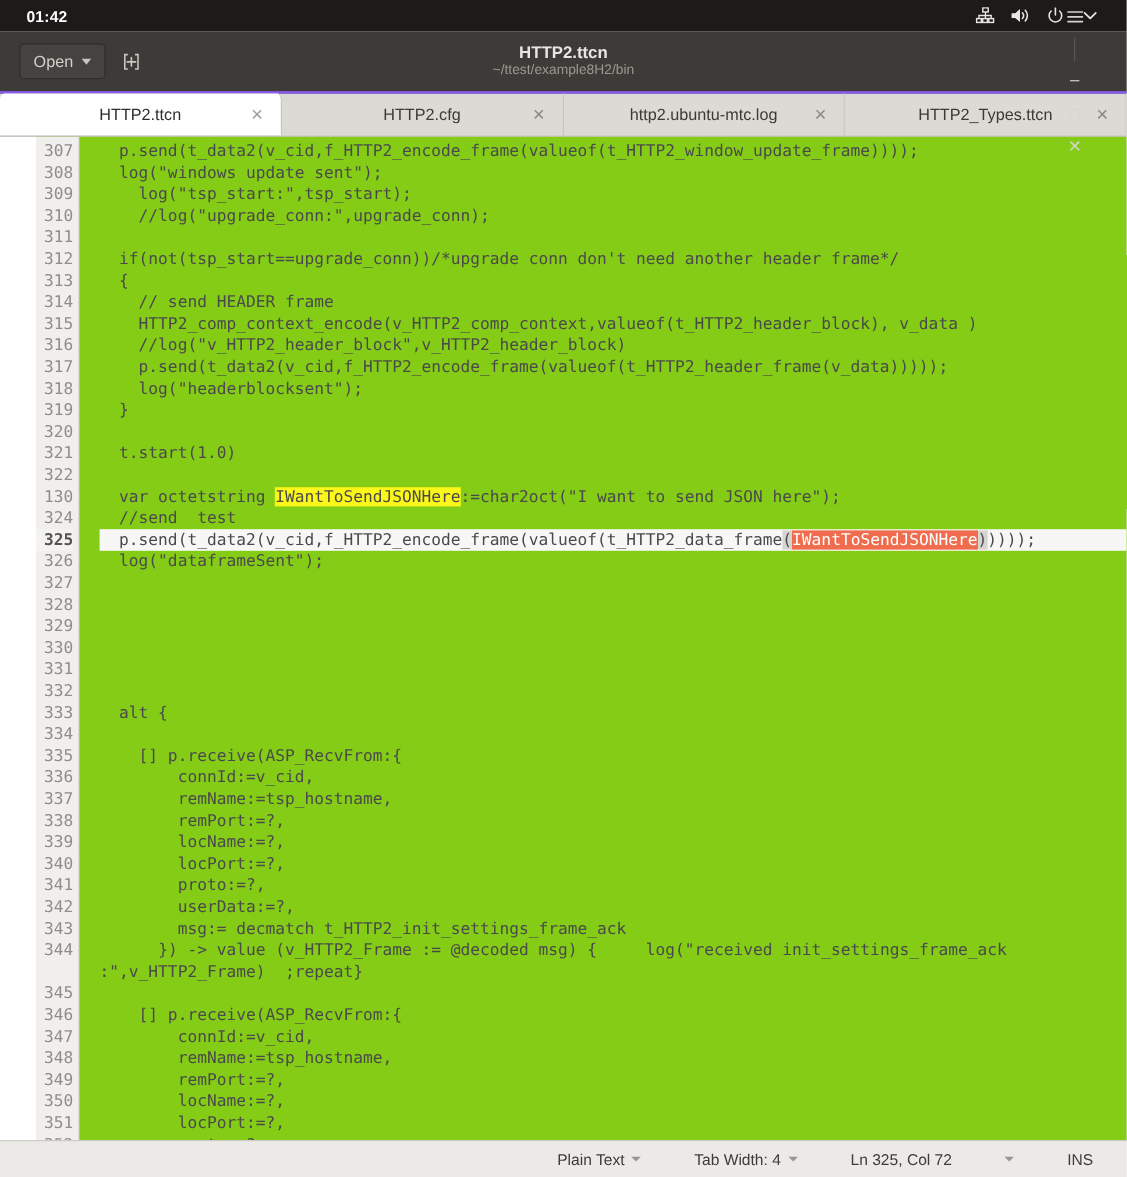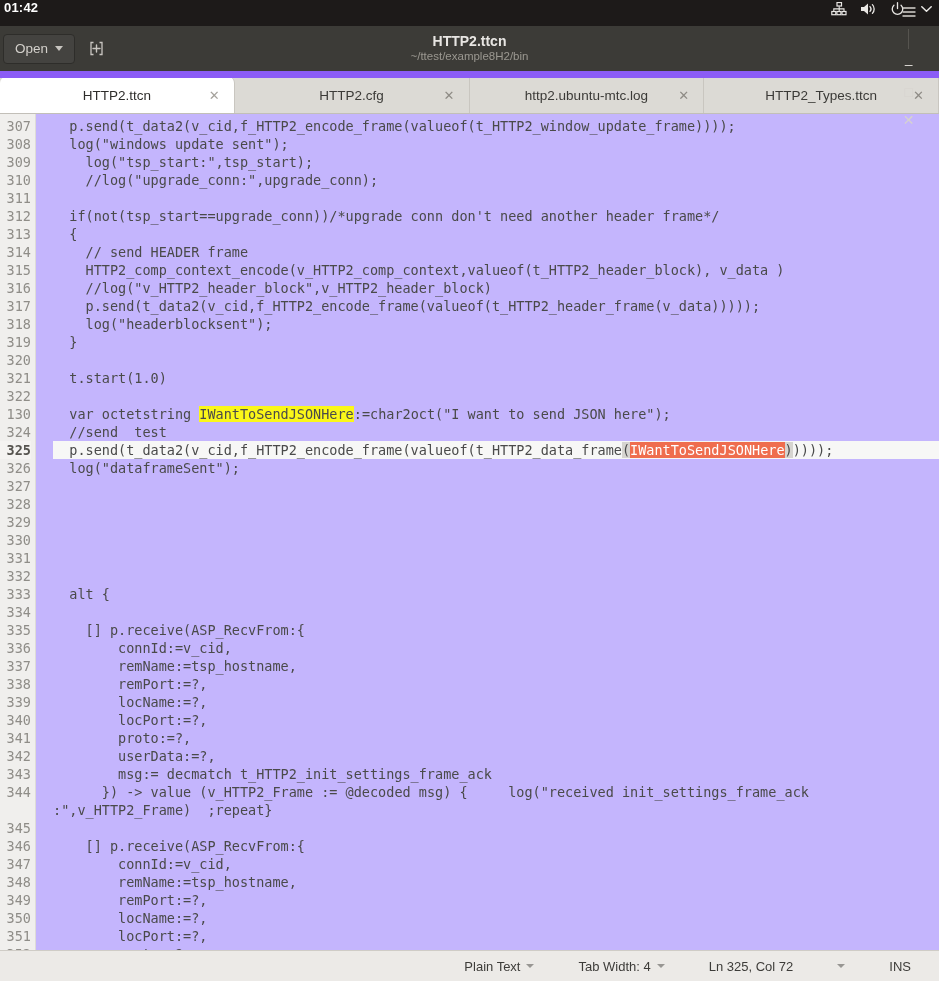--- a/index.html
+++ b/index.html
@@ -11,22 +11,22 @@
     background: #ffffff;
     font-family: "Liberation Sans", sans-serif;
   }
 
   
   #system-panel {
     height: 26px;
     background: #1d1a19;
     color: #ffffff;
     display: flex;
-    align-items: flex-start;
-    padding: 0 4px;
+    align-items: center;
+    padding: 0 22px;
     font-size: 13px;
     font-weight: bold;
     letter-spacing: 0.2px;
   }
   #system-clock { flex: 0 0 auto; }
   #system-tray {
     margin-left: auto;
     display: flex;
     align-items: center;
     gap: 11px;
@@ -34,24 +34,24 @@
   #system-tray .tray-icon {
     display: flex; align-items: center; justify-content: center;
     width: 18px; height: 18px;
   }
   #system-tray svg { display: block; }
 
   
   #header-bar {
     height: 52px;
     background: #3c3b37;
-    border-bottom: 7px solid #8b5cf6;
-    display: flex;
-    align-items: center;
-    padding: 0 3px;
+    border-bottom: 2px solid #8b5cf6;
+    display: flex;
+    align-items: center;
+    padding: 0 16px;
     position: relative;
   }
   .hb-left { display: flex; align-items: center; gap: 6px; z-index: 2; }
   .hb-right { margin-left: auto; display: flex; align-items: center; gap: 2px; z-index: 2; flex-direction: column; }
 
   .hb-button {
     background: #444340;
     border: 1px solid #2e2d2a;
     border-radius: 4px;
     color: #d3d0cb;
@@ -138,23 +138,24 @@
     font-size: 13px;
     line-height: 1;
     cursor: pointer;
   }
   .tab.active .tab-close { color: #a5a29c; }
 
   
   #editor {
     height: 836px;
     display: flex;
-    background: #c4b5fd;
+    background: #84cc16;
     overflow: hidden;
     position: relative;
+    margin-left: 30px;
   }
   #gutter {
     width: 36px;
     flex: 0 0 36px;
     background: #f0efed;
     border-right: 1px solid #dedcd7;
     color: #8f8d88;
     font-family: "DejaVu Sans Mono", monospace;
     font-size: 13.5px;
     line-height: 18px;

